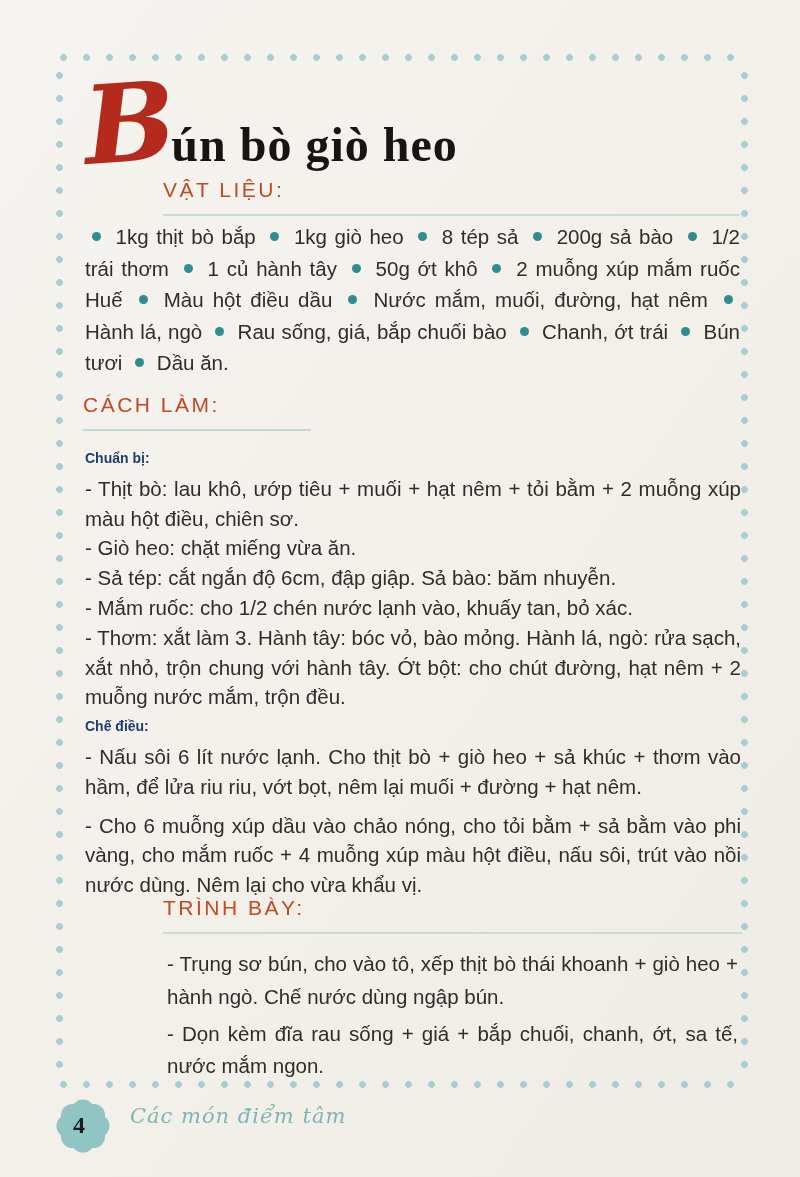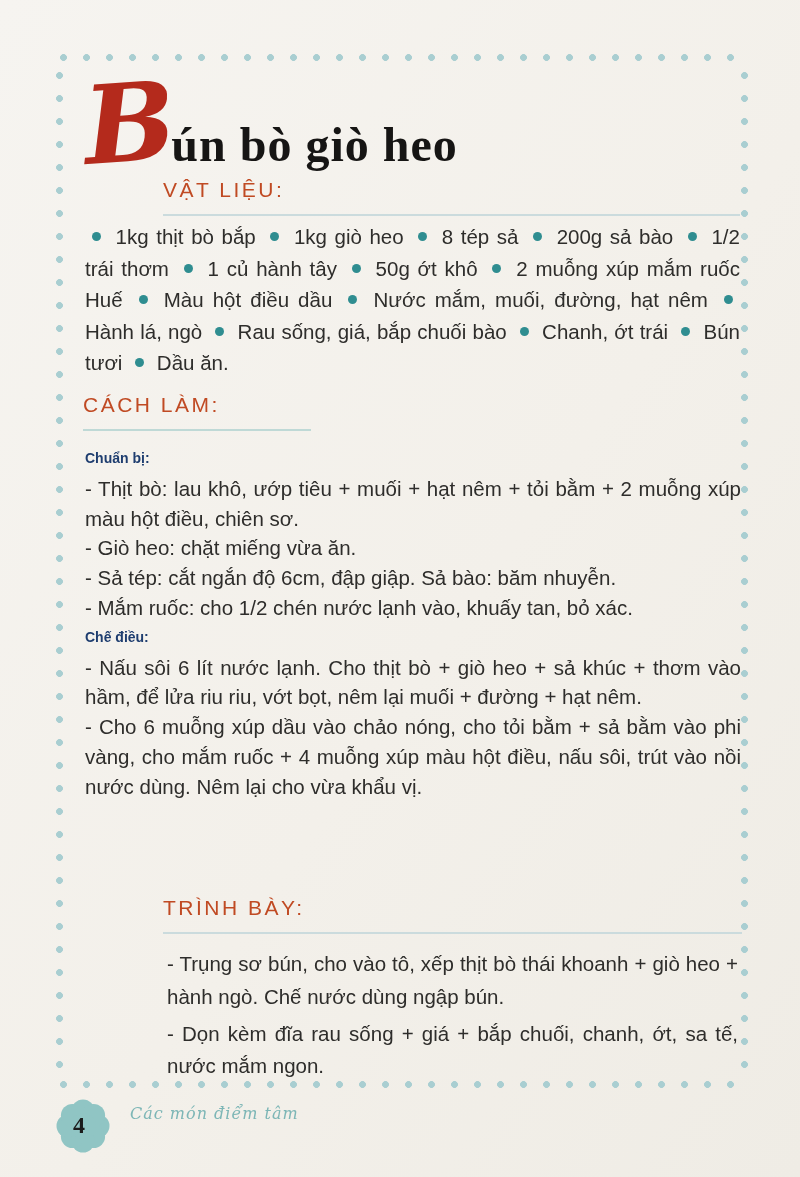--- a/index.html
+++ b/index.html
@@ -41,38 +41,38 @@
   .ingredients{
     position:absolute;left:85px;top:221px;width:655px;
     text-align:justify;font-size:20.5px;line-height:31.6px;
   }
   .blt{display:inline-block;width:9px;height:9px;border-radius:50%;background:#2f8d90;margin:0 7px;position:relative;top:-3px;}
 
   
   .method{position:absolute;left:85px;top:444px;width:656px;}
   .sub{margin:0;font-size:14px;font-weight:700;color:#1e3d6f;line-height:29.8px;}
   .method p.step{margin:0;text-align:justify;font-size:20.5px;line-height:29.8px;}
-  .method p.step:last-child{text-align:justify;}
+  .method p.step:last-child{text-align:justify;margin-top:9px;}
 
   
   .serving{position:absolute;left:163px;top:944px;width:579px;}
   .serving p.step{margin:4px;text-align:justify;font-size:20.5px;line-height:32.8px;}
 
   
   .flower-wrap{position:absolute;left:49px;top:1092px;width:68px;height:68px;}
   .flower-wrap svg{position:absolute;left:0;top:0;}
   .pagenum{
     position:absolute;left:0;top:0;width:60px;height:66px;
     display:flex;align-items:center;justify-content:center;
     font-family:"Liberation Serif",serif;font-weight:700;font-size:24px;color:#1b1b1b;
   }
   .booktitle{
     position:absolute;left:130px;top:1104px;
     font-family:"DejaVu Serif",serif;font-style:italic;
-    font-size:16px;color:#7db6b6;letter-spacing:1px;text-align:right;
+    font-size:21px;color:#7db6b6;letter-spacing:1px;text-align:right;
   }
 </style>
 </head>
 <body>
 
 <div class="page">
 
   <div class="dot-row top"></div>
   <div class="dot-row bottom"></div>
   <div class="dot-col left"></div>
@@ -92,20 +92,21 @@
   <div class="hrow h-cachlam">
     <span class="hlabel">CÁCH LÀM:</span>
   </div>
 
   <div class="method">
     <h3 class="sub">Chuẩn bị:</h3>
     <p class="step">- Thịt bò: lau khô, ướp tiêu + muối + hạt nêm + tỏi bằm + 2 muỗng xúp màu hột điều, chiên sơ.</p>
     <p class="step">- Giò heo: chặt miếng vừa ăn.</p>
     <p class="step">- Sả tép: cắt ngắn độ 6cm, đập giập. Sả bào: băm nhuyễn.</p>
     <p class="step">- Mắm ruốc: cho 1/2 chén nước lạnh vào, khuấy tan, bỏ xác.</p>
+    <p class="step">- Thơm: xắt làm 3. Hành tây: bóc vỏ, bào mỏng. Hành lá, ngò: rửa sạch, xắt nhỏ, trộn chung với hành tây. Ớt bột: cho chút đường, hạt nêm + 2 muỗng nước mắm, trộn đều.</p>
     <h3 class="sub">Chế điều:</h3>
     <p class="step">- Nấu sôi 6 lít nước lạnh. Cho thịt bò + giò heo + sả khúc + thơm vào hầm, để lửa riu riu, vớt bọt, nêm lại muối + đường + hạt nêm.</p>
     <p class="step">- Cho 6 muỗng xúp dầu vào chảo nóng, cho tỏi bằm + sả bằm vào phi vàng, cho mắm ruốc + 4 muỗng xúp màu hột điều, nấu sôi, trút vào nồi nước dùng. Nêm lại cho vừa khẩu vị.</p>
   </div>
 
   <div class="hrow h-trinhbay">
     <span class="hlabel">TRÌNH BÀY:</span>
   </div>
 
   <div class="serving">

